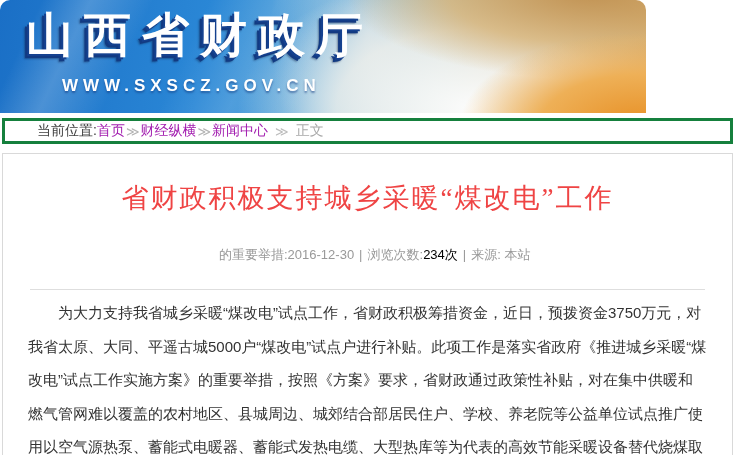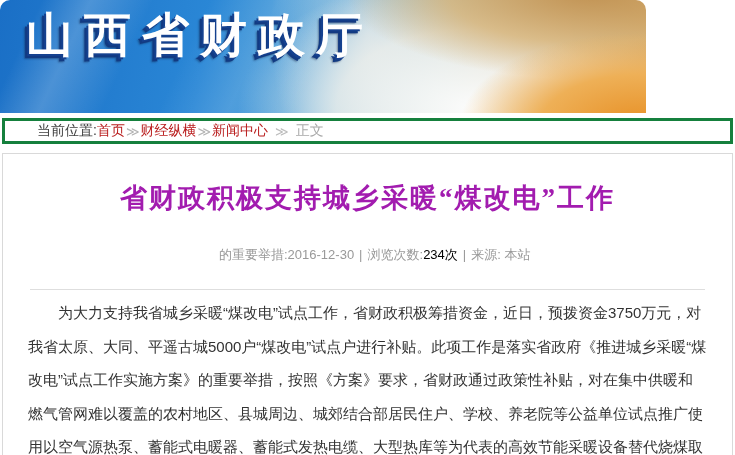--- a/index.html
+++ b/index.html
@@ -40,54 +40,55 @@
   }
 
   
   .breadcrumb-bar {
     margin: 5px 2px 0 2px; height: 26px;
     border: 3px solid #15803d; background: #ffffff;
     display: flex; align-items: center;
     padding-left: 32px; font-size: 14px; color: #404040;
     white-space: pre;
   }
-  .crumb-link { color: #b91c1c; cursor: pointer; text-decoration: none; }
+  .crumb-link { color: #a21caf; cursor: pointer; text-decoration: none; }
   .crumb-sep { color: #b3b3b3; margin: 0 1px; font-size: 13px; }
   .crumb-sep.last { margin: 0 7px; color: #bcbcbc; }
   .crumb-current { color: #a9a9a9; }
 
   
   .main-box {
     margin: 9px 2px 0 2px; height: 303px;
     border: 1px solid #d9d9d9; border-bottom: none; background: #fff;
     padding-top: 26px;
   }
   .article-title {
     margin: 0; text-align: center;
     font-family: "Liberation Serif", "DejaVu Serif", serif;
-    font-size: 27px; font-weight: bold; color: #a21caf; letter-spacing: 2px;
+    font-size: 27px; font-weight: normal; color: #ef4444; letter-spacing: 2px;
   }
   .article-meta {
     margin-top: 15px; text-align: center;
     font-size: 13px; color: #999999; white-space: pre;
   }
   .views-count { color: #000000; }
   .meta-sep { margin: 0 5px; color: #999999; }
   .meta-divider { border: none; border-top: 1px solid #dedede; margin: 10px 27px 0 27px; height: 0; }
   .article-body {
     margin: 6px 25px 0 25px;
     font-size: 15px; line-height: 33.5px; color: #333333;
     text-indent: 2em; text-align: left;
   }
 </style>
 </head>
 <body>
 
 <div class="banner">
   <div class="site-name">山西省财政厅</div>
+  <div class="site-url">WWW.SXSCZ.GOV.CN</div>
 </div>
 
 <div class="breadcrumb-bar">
   <span>当前位置:</span><span class="crumb-link">首页</span><span class="crumb-sep">≫</span><span class="crumb-link">财经纵横</span><span class="crumb-sep">≫</span><span class="crumb-link">新闻中心</span><span class="crumb-sep last">≫</span><span class="crumb-current">正文</span>
 </div>
 
 <div class="main-box">
   <h1 class="article-title">省财政积极支持城乡采暖“煤改电”工作</h1>
 
   <div class="article-meta">

